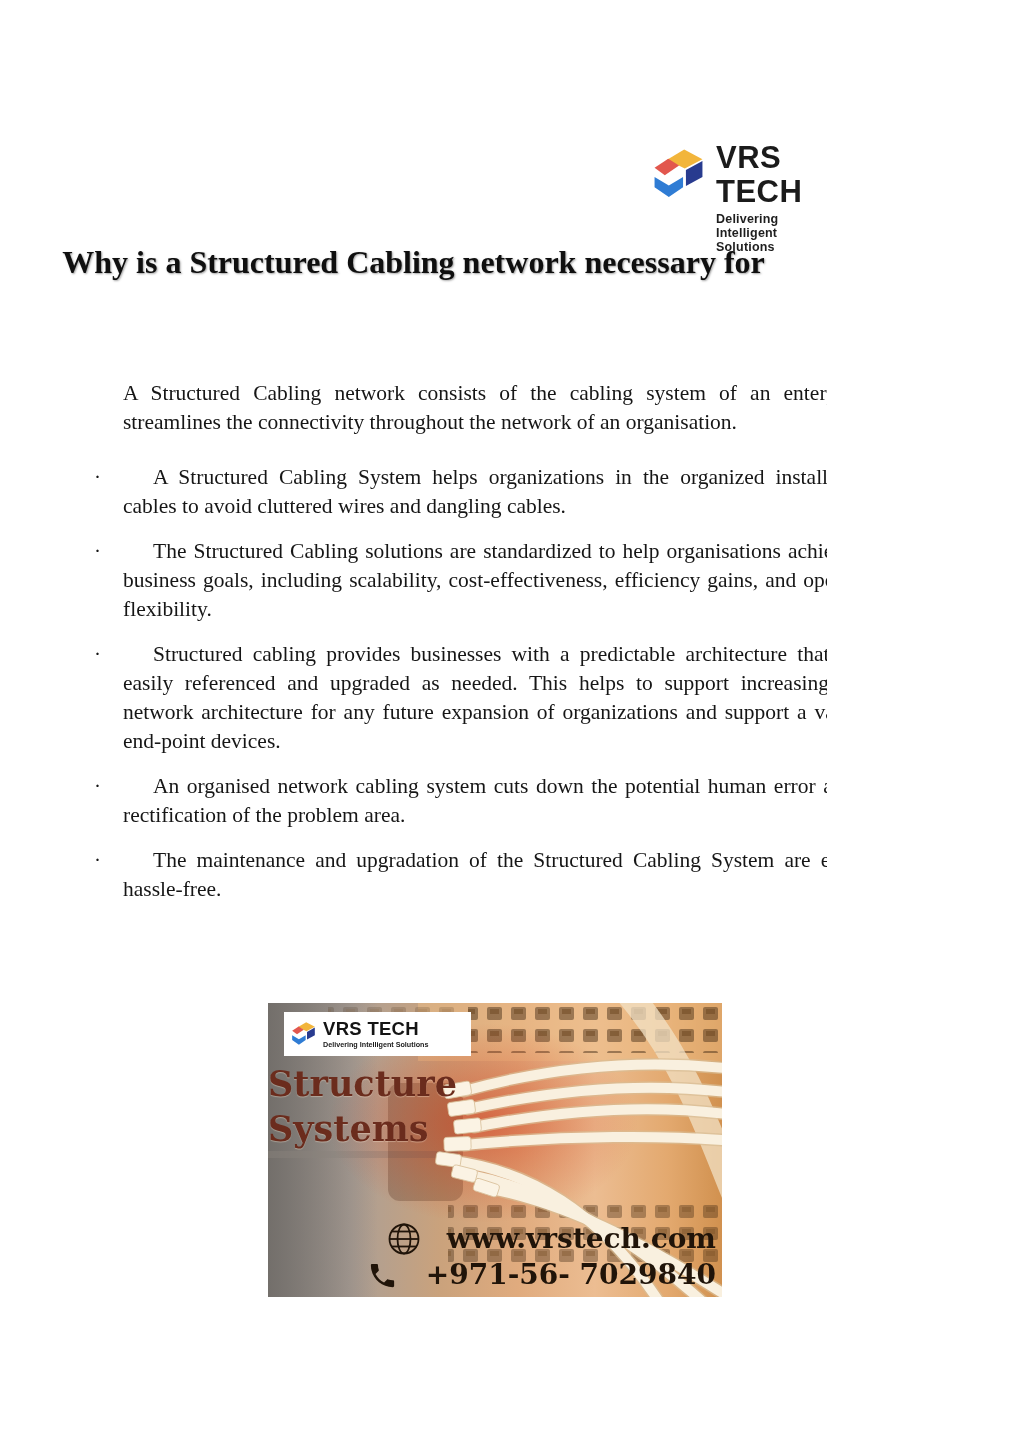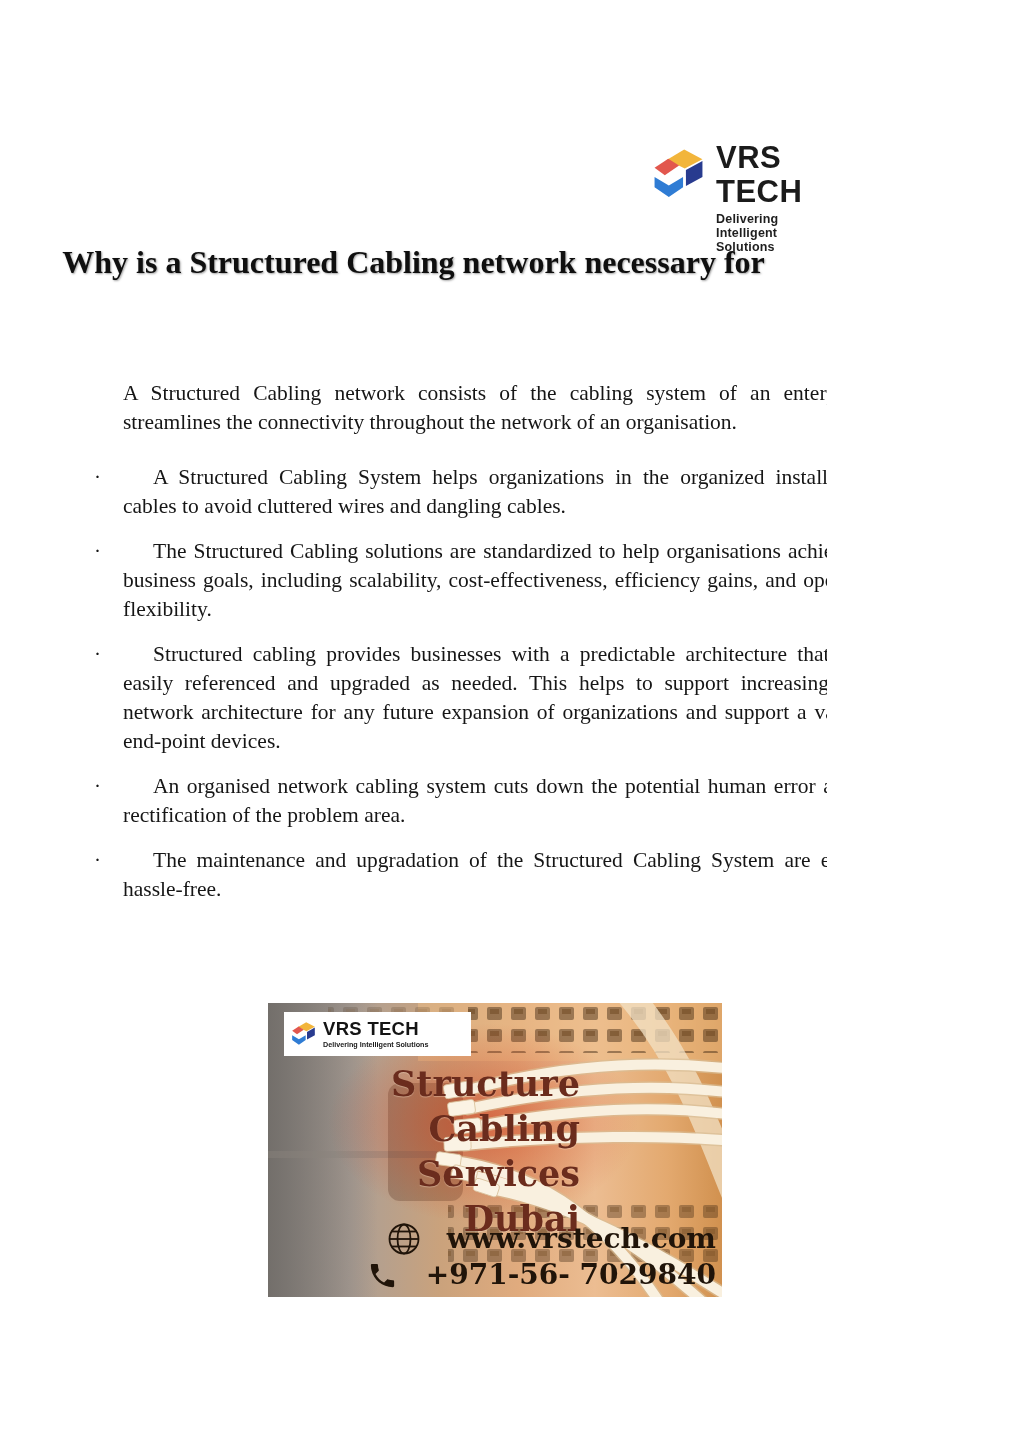--- a/index.html
+++ b/index.html
@@ -42,21 +42,21 @@
   .banner-bg{position:absolute;left:0;top:0;width:454px;height:294px;display:block;}
   .banner-chip{
     position:absolute;left:16px;top:9px;width:187px;height:44px;background:#ffffff;
     display:flex;align-items:center;gap:6px;padding:0 6px;box-sizing:border-box;
   }
   .chip-icon{width:27px;height:33px;flex:0 0 auto;}
   .chip-texts{display:flex;flex-direction:column;}
   .chip-name{font-family:"Liberation Sans", sans-serif;font-weight:700;font-size:18.5px;line-height:19px;color:#141414;letter-spacing:.3px;}
   .chip-tagline{font-family:"Liberation Sans", sans-serif;font-weight:700;font-size:7.2px;color:#1a1a1a;margin-top:2px;}
   .banner-heading{
-    position:absolute;left:22px;top:58px;width:290px;text-align:right;
+    position:absolute;left:0;top:58px;width:290px;text-align:left;
     font-family:"DejaVu Serif", serif;font-weight:700;font-size:35px;line-height:45px;
     color:#6B2C1D;text-shadow:0 1px 1px rgba(255,240,220,.35);
   }
   .banner-contact{position:absolute;right:6px;bottom:4px;display:flex;flex-direction:column;align-items:flex-end;}
   .contact-row{display:flex;align-items:center;gap:25px;height:36px;}
   .contact-text{
     font-family:"DejaVu Serif", serif;font-weight:700;font-size:28px;color:#201409;line-height:34px;
   }
   .globe-icon{width:36px;height:36px;}
   .phone-icon{width:31px;height:31px;margin-right:3px;}
@@ -185,22 +185,21 @@
         <path d="M8,60 L33,75 L58,60 L58,78 L33,95 L8,78 Z" fill="#2F7CD4"></path>
       </svg>
       <div class="chip-texts">
         <div class="chip-name">VRS TECH</div>
         <div class="chip-tagline">Delivering Intelligent Solutions</div>
       </div>
     </div>
 
     <div class="banner-heading">
       <div>Structure</div>
-      <div>Cabling</div>
-      <div>Services Dubai</div>
+      <div>Systems</div>
     </div>
 
     <div class="banner-contact">
       <div class="contact-row">
         <svg class="globe-icon" viewBox="0 0 36 36">
           <g fill="none" stroke="#201409" stroke-width="1.8">
             <circle cx="18" cy="18" r="14.5"></circle>
             <ellipse cx="18" cy="18" rx="6.5" ry="14.5"></ellipse>
             <line x1="3.5" y1="18" x2="32.5" y2="18"></line>
             <line x1="5.5" y1="10.5" x2="30.5" y2="10.5"></line>

